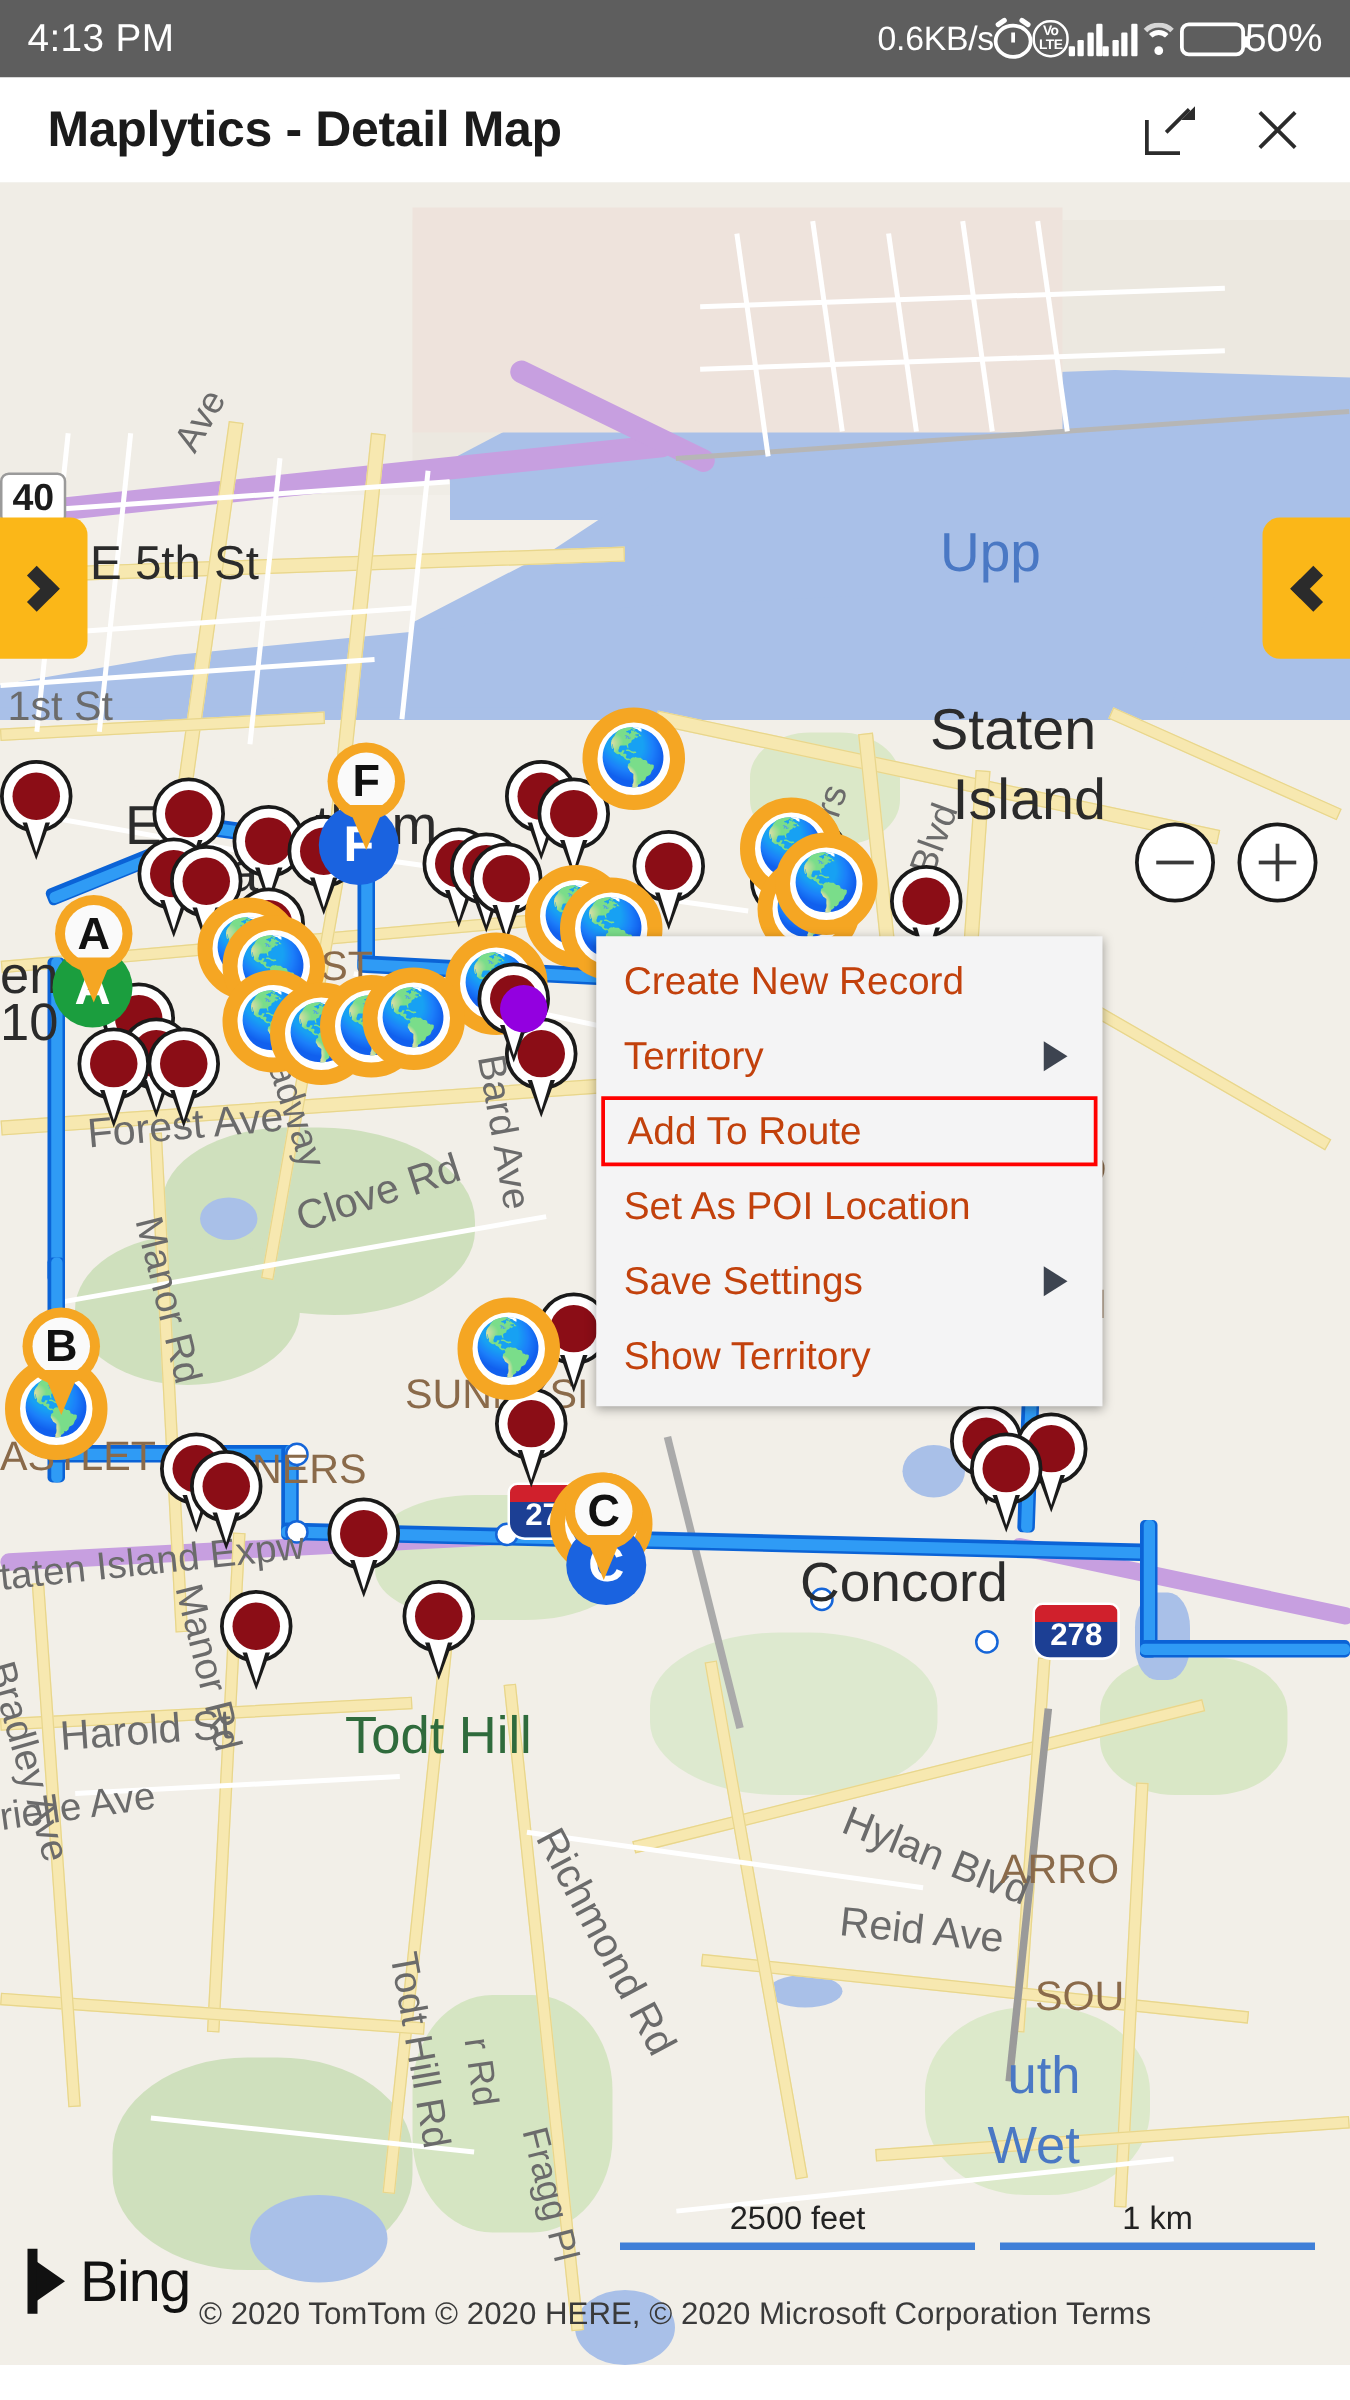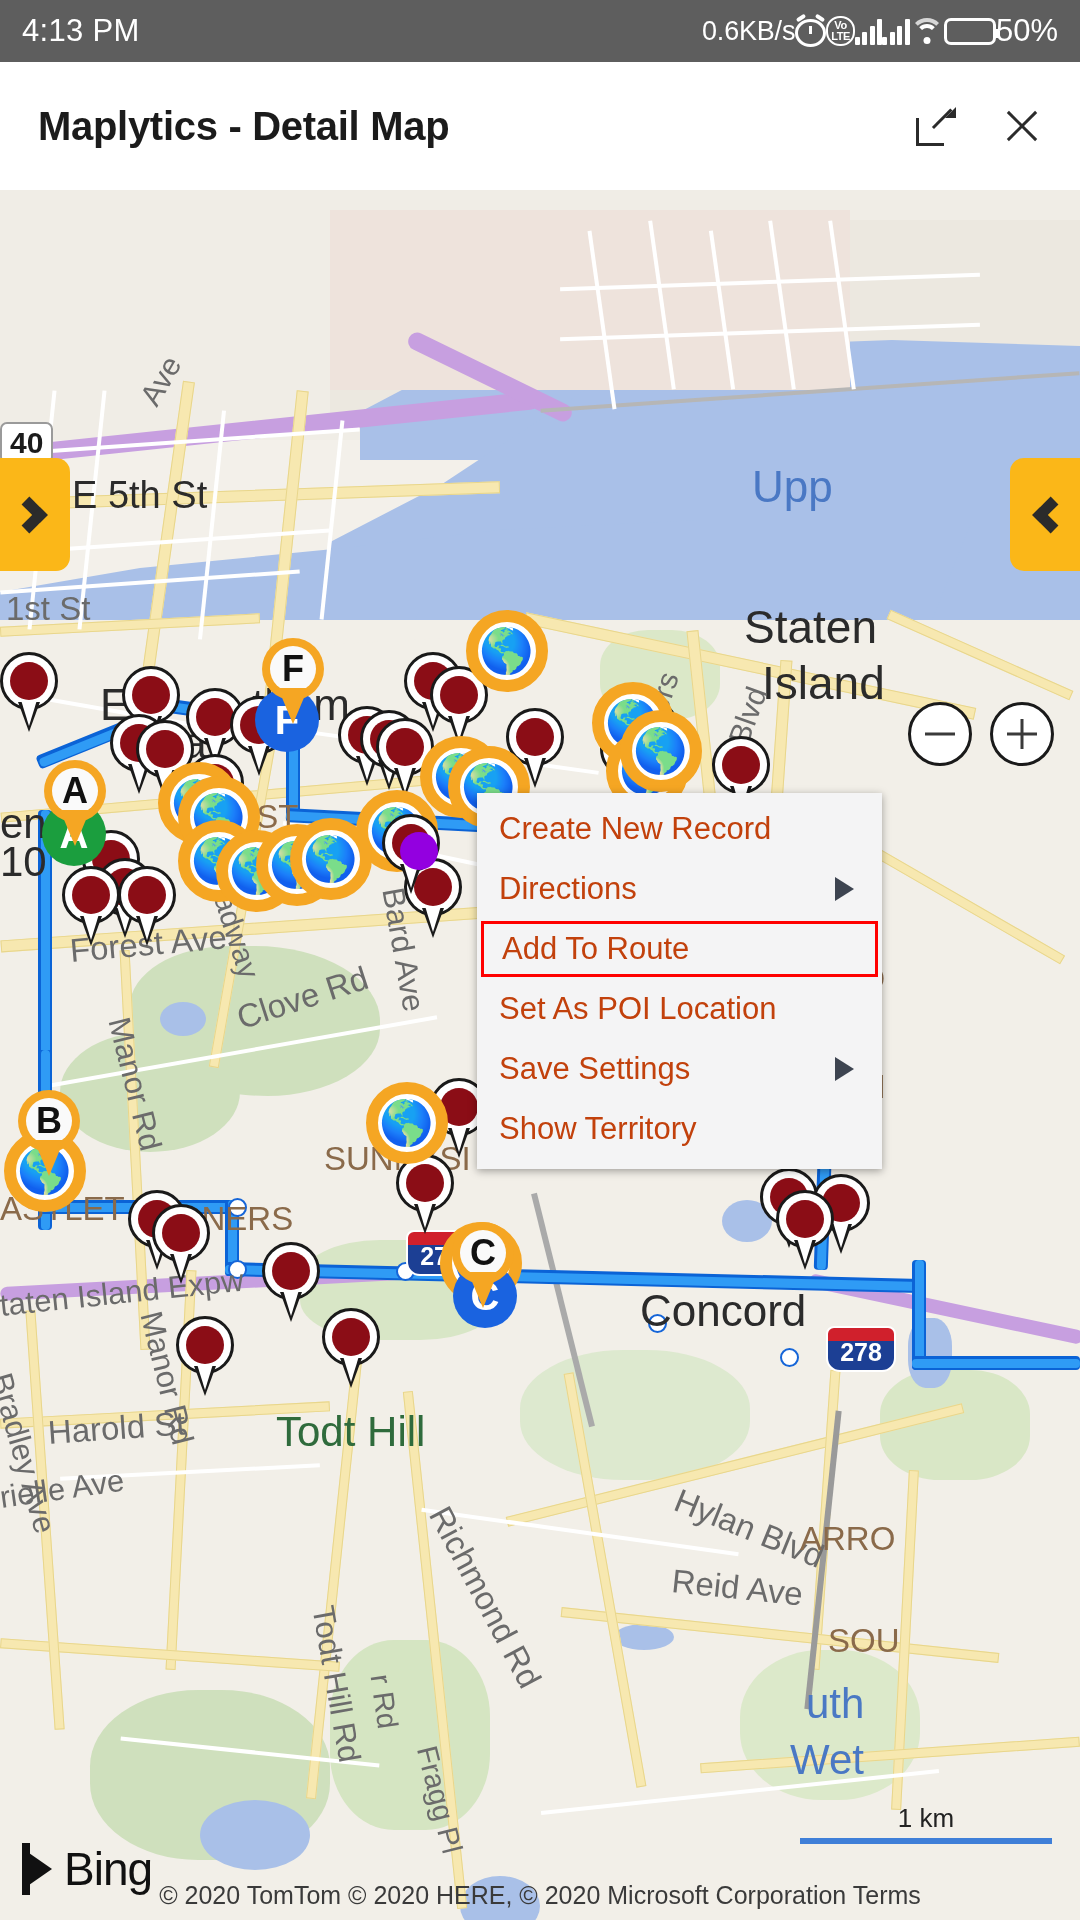--- a/index.html
+++ b/index.html
@@ -65,21 +65,21 @@
   }
   .batt::after{
     content:''; position:absolute; right:-7px; top:8px;
     width:4px;height:9px;background:#fff;border-radius:0 2px 2px 0;
   }
   .batt .fill { height:100%; width:50%; background:#fff; border-radius:2px 0 0 2px; }
   .batt-pct { font-size: 31px; }
 
   
   .title-bar {
-    height: 128px; width:100%; background:#fff;
+    height: 84px; width:100%; background:#fff;
     display:flex; align-items:center; padding: 0 38px; gap: 12px;
   }
   .title-text { font-size: 40px; color:#1b1b1b; font-weight: 600; letter-spacing:-.3px; }
   .title-actions { margin-left:auto; display:flex; align-items:center; gap: 46px; }
   .popout-icon { width:40px; height:40px; position:relative; }
   .popout-icon .box2 {
     position:absolute; left:0; bottom:0; width:28px;height:28px;
     border-left:3px solid #2b2b2b; border-bottom:3px solid #2b2b2b;
   }
   .popout-icon .arr {
@@ -736,21 +736,21 @@
   <div class="zoom-ctrl">
     <div class="zoom-btn"></div>
     <div class="zoom-btn plus"></div>
   </div>
 
   <div class="ctx-menu" id="ctx-menu">
       <div class="ctx-item">
         <span>Create New Record</span>
       </div>
       <div class="ctx-item">
-        <span>Directions</span>
+        <span>Territory</span>
         <span class="ctx-arrow"></span>
       </div>
       <div class="ctx-item highlight" style="border-color: rgb(255, 0, 0);">
         <span>Add To Route</span>
       </div>
       <div class="ctx-item">
         <span>Set As POI Location</span>
       </div>
       <div class="ctx-item">
         <span>Save Settings</span>
@@ -759,20 +759,24 @@
       <div class="ctx-item">
         <span>Show Territory</span>
       </div>
     </div>
 
   <div class="bing">
     <span class="bing-mark"></span>
     <span class="bing-text">Bing</span>
   </div>
 
+  <div class="scalebar" style="left:496px;width:284px;">
+    <div class="sb-label">2500 feet</div>
+    <div class="sb-line"></div>
+  </div>
   <div class="scalebar" style="left:800px;width:252px;">
     <div class="sb-label">1 km</div>
     <div class="sb-line"></div>
   </div>
 
   <div class="attribution">
     <span>© 2020 TomTom © 2020 HERE, © 2020 Microsoft Corporation</span>
     <span class="attr-terms">Terms</span>
   </div>
 </div>

